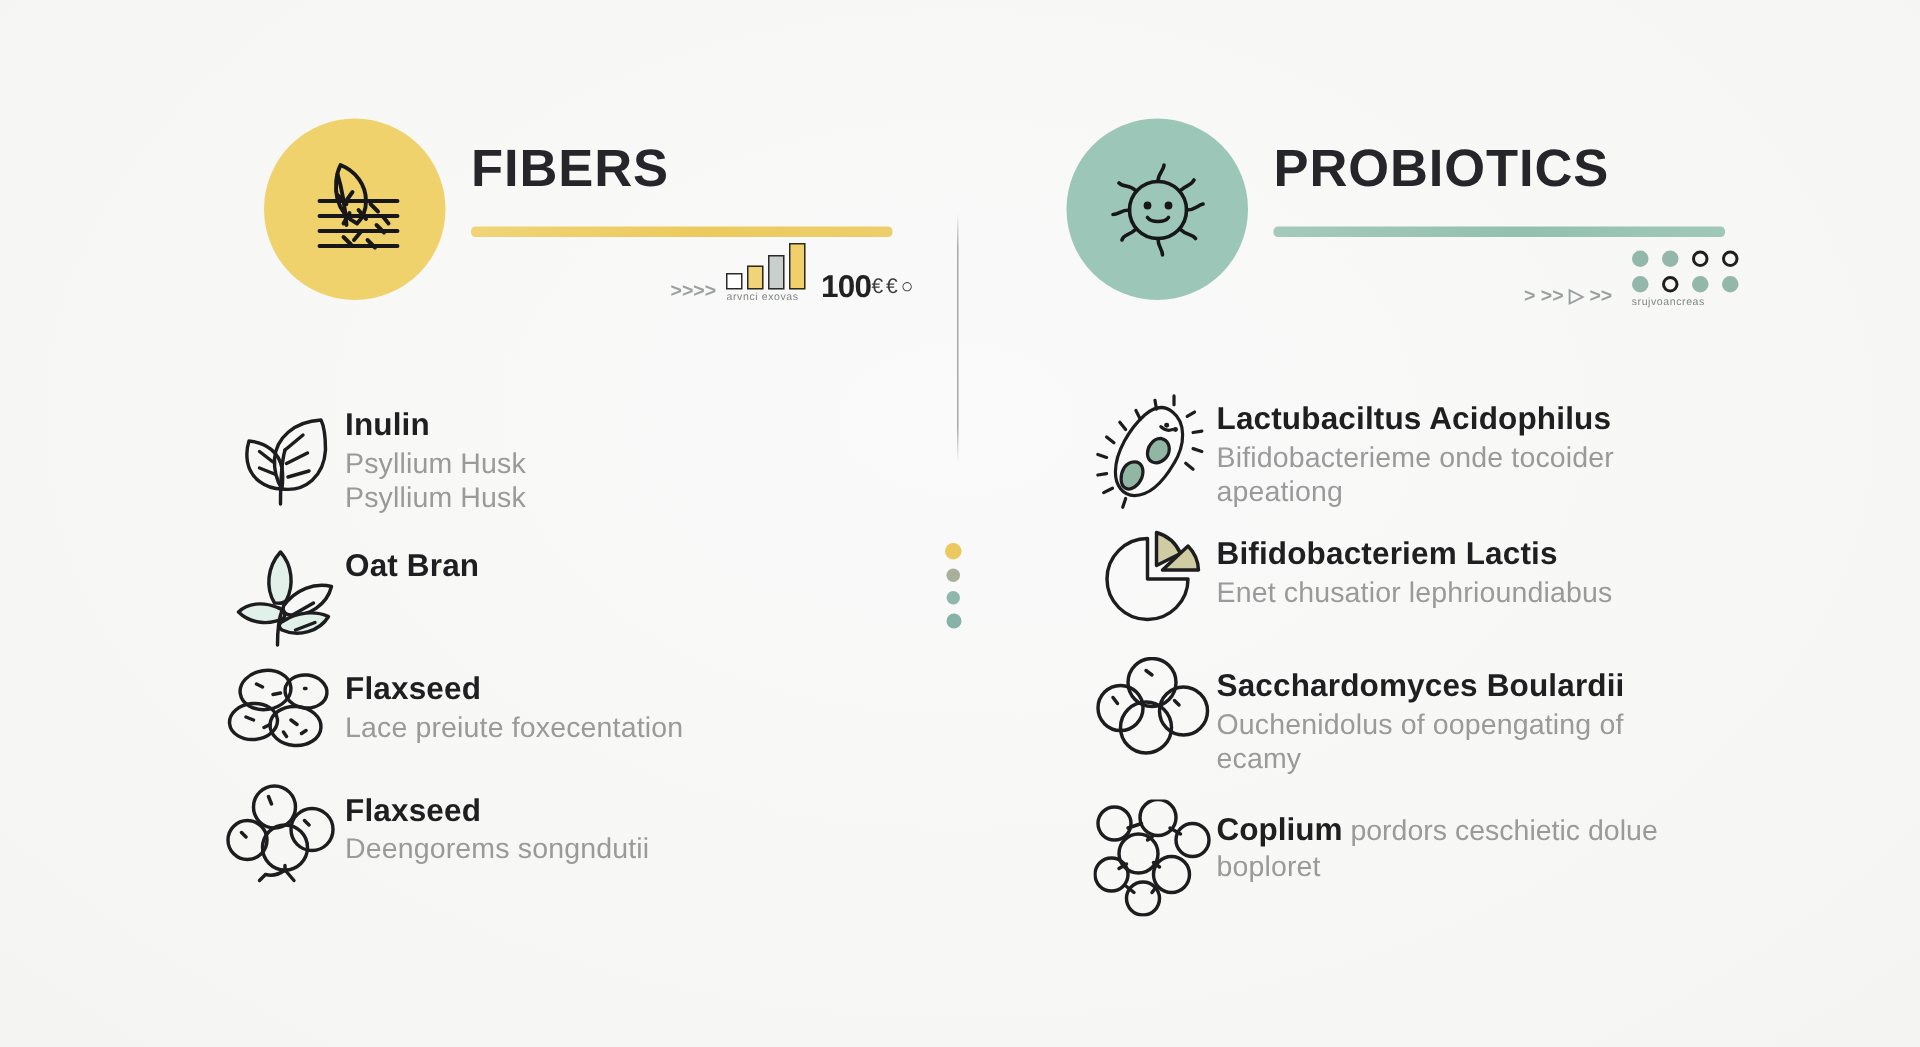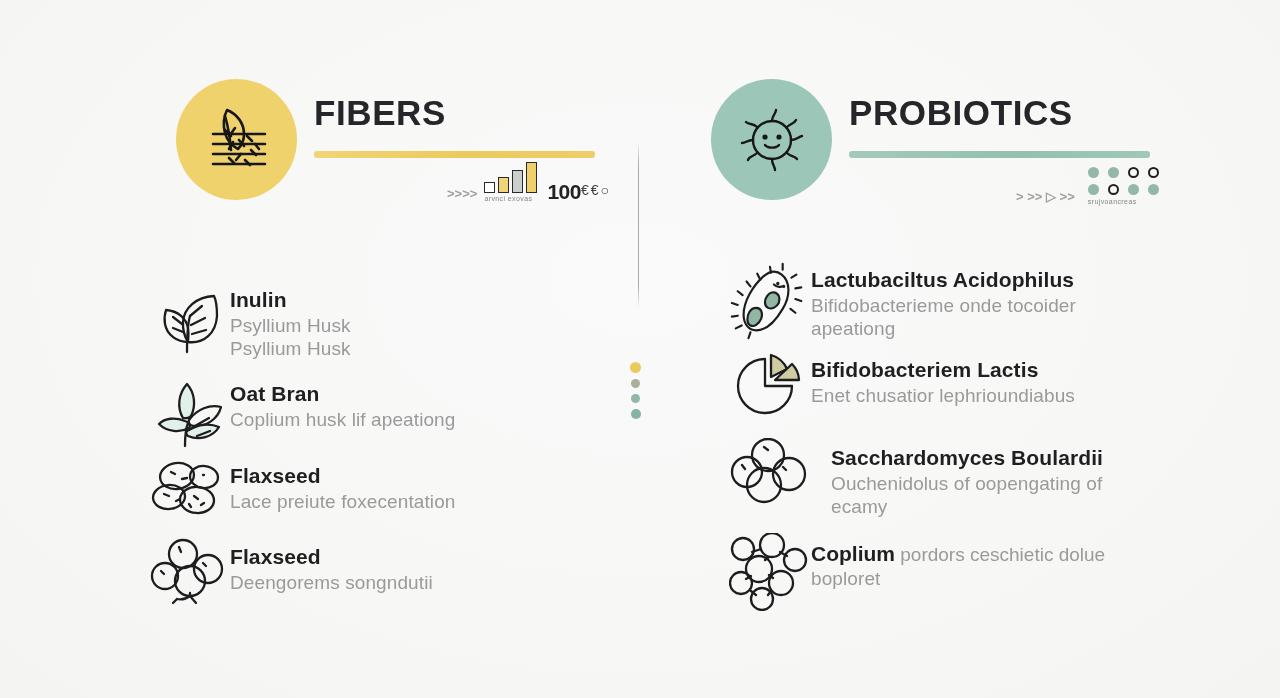--- a/index.html
+++ b/index.html
@@ -88,21 +88,21 @@
     background:linear-gradient(180deg, rgba(168,168,168,0), #a9a9a9 14%, #a9a9a9 86%, rgba(168,168,168,0));
   }
   #center-dots {
     position:absolute; left:630px; top:362px;
     display:flex; flex-direction:column; align-items:center; gap:6px;
   }
   #center-dots span { display:block; border-radius:50%; }
 
   
   .item-list { position:absolute; }
-  #fibers-list { left:146px; top:278px; width:430px; }
+  #fibers-list { left:146px; top:262px; width:430px; }
   #probio-list { left:727px; top:258px; width:450px; }
 
   .list-item { position:relative; display:flex; align-items:flex-start; }
   .item-icon {
     flex:0 0 auto; width:84px; height:78px;
     display:flex; align-items:flex-start; justify-content:center;
     padding-top:2px;
   }
   .item-icon svg { display:block; }
   .item-text { padding-top:10px; }
@@ -231,21 +231,20 @@
         <svg width="78" height="78" viewBox="0 0 78 78" fill="none" stroke="#1d1d1f" stroke-width="2.3" stroke-linecap="round" stroke-linejoin="round">
           <path d="M34 44C28 34 29 20 38 10c8 9 9 22 4 32-2 3-5 2-8 2z" fill="#e2f0ea"></path>
           <path d="M36 47C26 43 16 44 10 50c8 8 21 9 30 4 2-2 0-6-4-7z" fill="#e2f0ea"></path>
           <path d="M40 46c8-11 21-16 32-13-3 12-15 20-27 19-4 0-6-3-5-6z" fill="none"></path>
           <path d="M40 56c9-6 21-7 30-3-6 10-20 14-31 9-3-2-2-5 1-6z" fill="#e2f0ea"></path>
           <path d="M36 72c0-10 1-18 3-23M46 52l14-8M48 62l13-5"></path>
         </svg>
       </span>
       <div class="item-text">
         <div class="item-title">Oat Bran</div>
-        <div class="item-desc">Coplium husk lif apeationg</div>
       </div>
     </div>
 
     <div class="list-item" style="height:81px;">
       <span class="item-icon">
         <svg width="78" height="70" viewBox="0 0 78 70" fill="none" stroke="#1d1d1f" stroke-width="2.3" stroke-linecap="round" stroke-linejoin="round">
           <ellipse cx="28" cy="20" rx="17" ry="13" transform="rotate(-8 28 20)"></ellipse>
           <ellipse cx="55" cy="21" rx="14" ry="11" transform="rotate(6 55 21)"></ellipse>
           <ellipse cx="20" cy="41" rx="16" ry="12" transform="rotate(-5 20 41)"></ellipse>
           <ellipse cx="48" cy="44" rx="17" ry="13" transform="rotate(4 48 44)"></ellipse>
@@ -304,21 +303,21 @@
           <path d="M40 5v22l16-8A25 25 0 0 0 40 5z" fill="#cfcba3"></path>
           <path d="M44 30h24a24 24 0 0 0-7-16z" fill="#cfcba3"></path>
         </svg>
       </span>
       <div class="item-text">
         <div class="item-title">Bifidobacteriem Lactis</div>
         <div class="item-desc">Enet chusatior lephrioundiabus</div>
       </div>
     </div>
 
-    <div class="list-item" style="height:95px;gap:20px;">
+    <div class="list-item" style="height:95px;">
       <span class="item-icon">
         <svg width="78" height="76" viewBox="0 0 78 76" fill="none" stroke="#1d1d1f" stroke-width="2.3" stroke-linecap="round" stroke-linejoin="round">
           <circle cx="38" cy="17" r="16"></circle>
           <circle cx="17" cy="34" r="15"></circle>
           <circle cx="59" cy="36" r="16"></circle>
           <circle cx="34" cy="47" r="17"></circle>
           <path d="M34 9l4 3M12 27l3 4M53 29l3 3"></path>
         </svg>
       </span>
       <div class="item-text">

